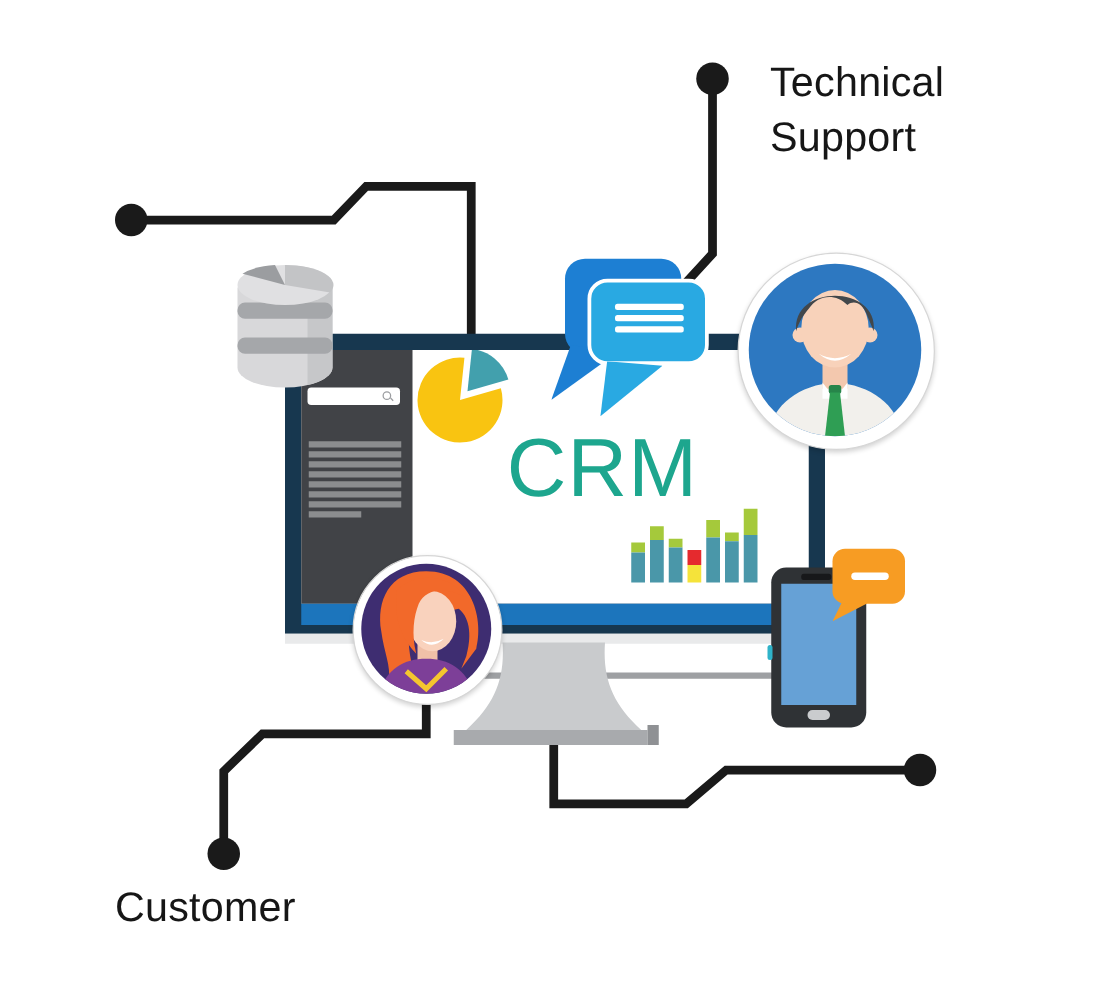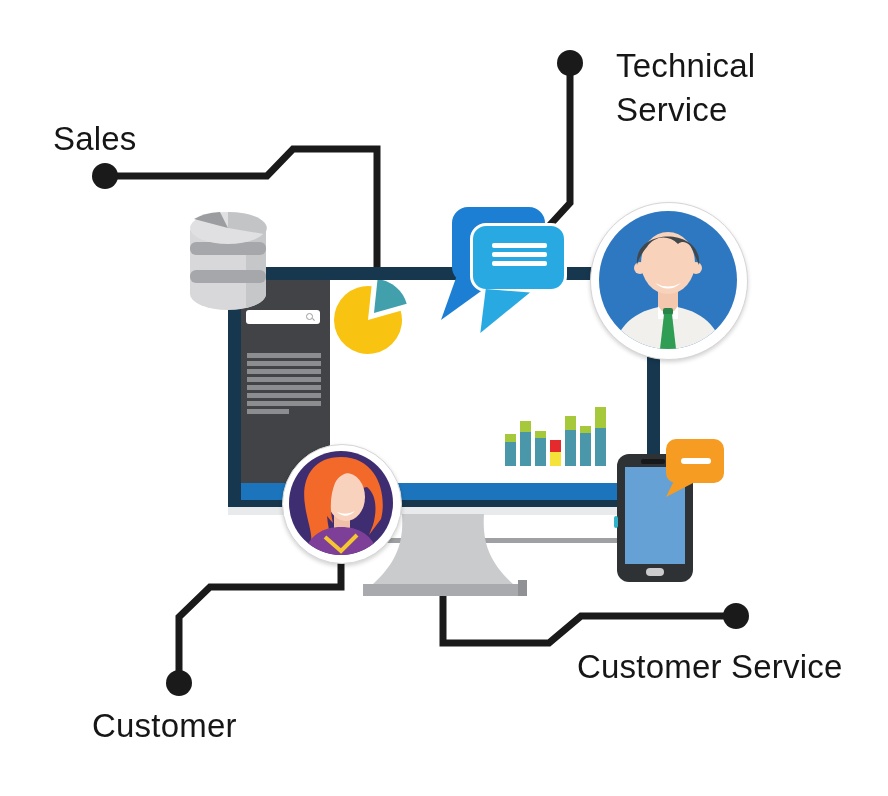--- a/index.html
+++ b/index.html
@@ -86,24 +86,22 @@
     <polyline points="105,176 267,176 293,149 377,149 377,271"></polyline>
     <polyline points="570,63 570,203 548,227"></polyline>
     <polyline points="341,556 341,587 210,587 179,617 179,683"></polyline>
     <polyline points="443,596 443,643 549,643 581,616 736,616"></polyline>
     <circle cx="105" cy="176" r="13"></circle>
     <circle cx="570" cy="63" r="13"></circle>
     <circle cx="179" cy="683" r="13"></circle>
     <circle cx="736" cy="616" r="13"></circle>
   </svg>
 
-  <div class="label abs" style="left:53px;top:117px;">Sales</div>
-  <div class="label abs" style="left:616px;top:44px;width:150px;">Technical Service</div>
+  <div class="label abs" style="left:616px;top:44px;width:150px;">Technical Support</div>
   <div class="label abs" style="left:92px;top:704px;">Customer</div>
-  <div class="label abs" style="left:577px;top:645px;">Customer Service</div>
 
   <div class="monitor abs">
     <div class="screen">
       <div class="sidebar">
         <div class="searchbox">
           <span class="mag"></span>
         </div>
         <div class="side-lines">
           <i></i>
             <i></i>
@@ -116,20 +114,21 @@
         </div>
       </div>
     </div>
     <div class="bezel-blue"></div>
   </div>
 
   <div id="pie-slot" class="abs"><svg width="80" height="82">
         <path d="M38,40 L70.68289766190284,30.628329902222028 A34,34 0 1 1 41.55396775110022,6.1862555574787095 Z" fill="#f9c411"></path>
         <path d="M44,33 L47.55396775110022,-0.8137444425212905 A34,34 0 0 1 76.68289766190284,23.628329902222028 Z" fill="#42a0ad"></path>
       </svg></div>
+  <div class="crm-title abs">CRM</div>
   <div id="bar-chart" class="abs">
       <div class="bar" style="width: 11px;">
         <div class="seg" style="height: 8px; background: rgb(165, 201, 59);"></div>
         <div class="seg" style="height: 24px; background: rgb(74, 151, 169);"></div>
       </div>
       <div class="bar" style="width: 11px;">
         <div class="seg" style="height: 11px; background: rgb(165, 201, 59);"></div>
         <div class="seg" style="height: 34px; background: rgb(74, 151, 169);"></div>
       </div>
       <div class="bar" style="width: 11px;">

